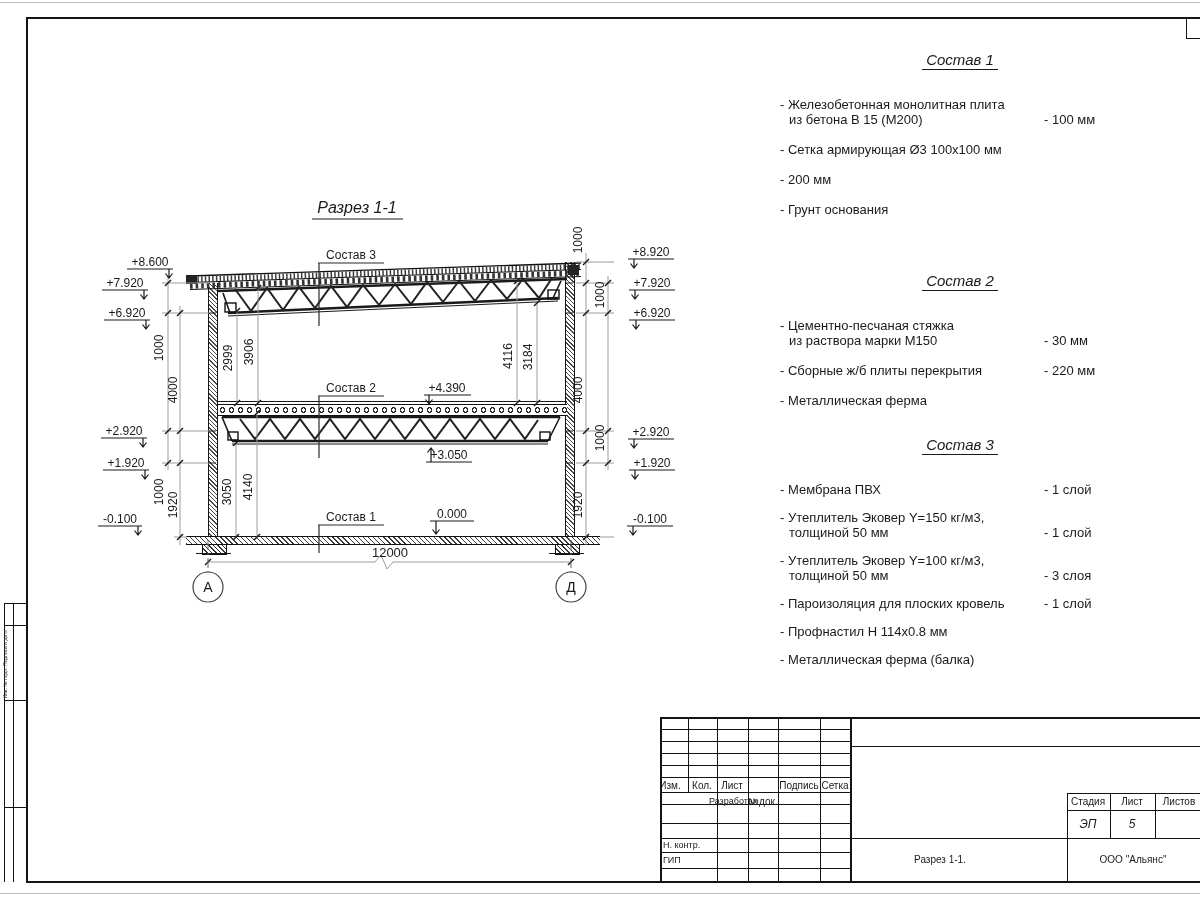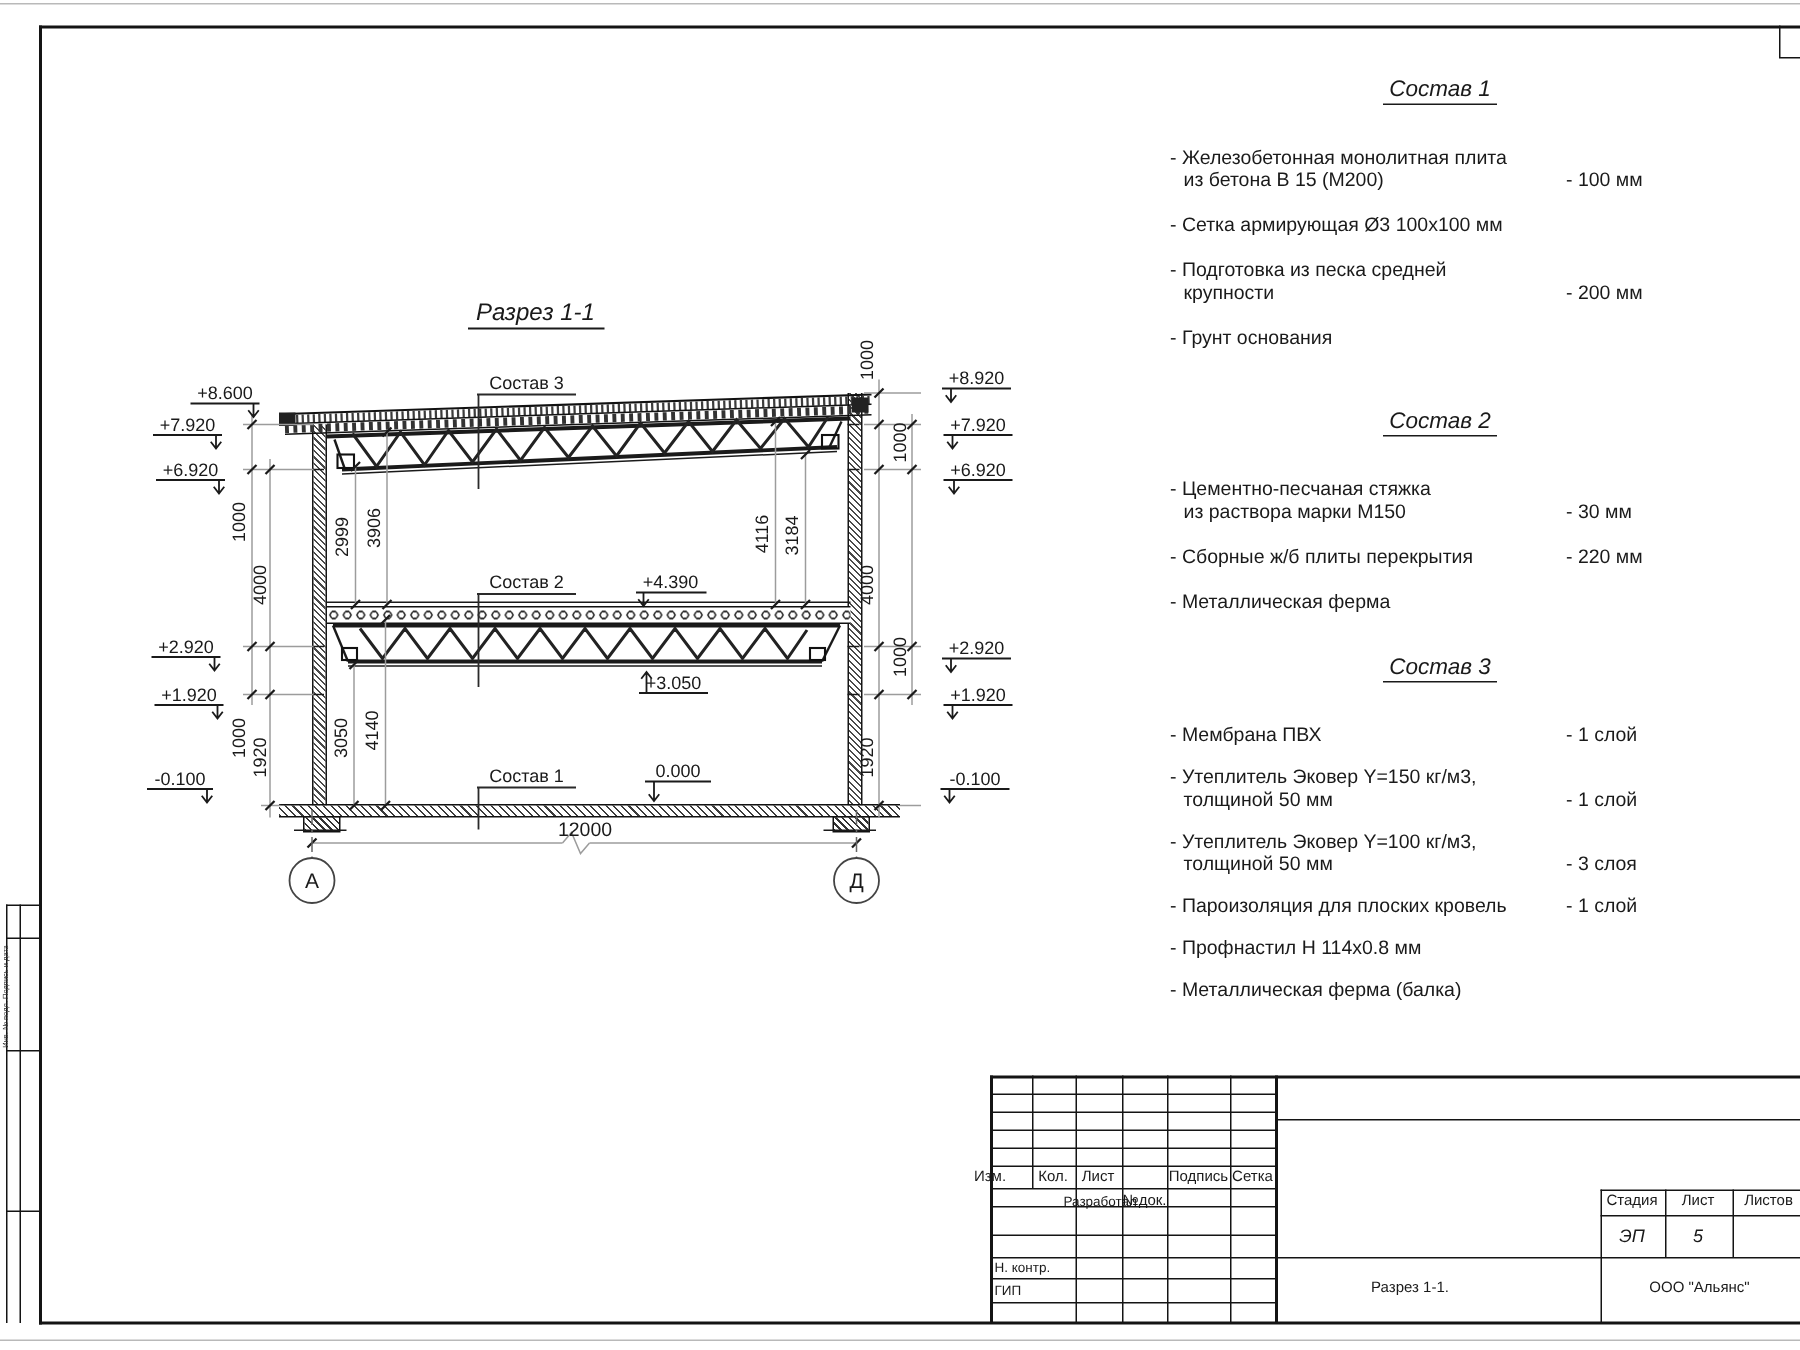--- a/index.html
+++ b/index.html
@@ -293,24 +293,20 @@
       </div>
       <div class="spec-val">- 100 мм</div>
     </div>
     <div class="spec-item">
       <div class="spec-text">
           <div>- Сетка армирующая Ø3 100х100 мм</div>
         </div>
       <div class="spec-val"></div>
     </div>
     <div class="spec-item">
-      <div class="spec-text">
-        <div>- Подготовка из песка средней</div>
-        <div class="cont">крупности</div>
-      </div>
       <div class="spec-val">- 200 мм</div>
     </div>
     <div class="spec-item">
       <div class="spec-text">
           <div>- Грунт основания</div>
         </div>
       <div class="spec-val"></div>
     </div>
   </div>
 
@@ -402,21 +398,21 @@
     <div class="vl" style="left:28px;top:0;height:75px;"></div>
     <div class="vl" style="left:57px;top:0;height:165px;"></div>
     <div class="vl" style="left:88px;top:0;height:165px;"></div>
     <div class="vl" style="left:118px;top:0;height:165px;"></div>
     <div class="vl" style="left:160px;top:0;height:165px;"></div>
     <div class="vl" style="left:190px;top:0;height:165px;width:1.6px;"></div>
     <div class="vl" style="left:407px;top:76px;height:89px;"></div>
     <div class="vl" style="left:450px;top:76px;height:45px;"></div>
     <div class="vl" style="left:495px;top:76px;height:45px;"></div>
 
-    <div class="cell-text" style="left:0;top:68px;">Изм.</div>
+    <div class="cell-text" style="left:10px;top:68px;">Изм.</div>
     <div class="cell-text" style="left:42px;top:68px;">Кол.</div>
     <div class="cell-text" style="left:72px;top:68px;">Лист</div>
     <div class="cell-text" style="left:103px;top:84px;">№док.</div>
     <div class="cell-text" style="left:139px;top:68px;">Подпись</div>
     <div class="cell-text" style="left:175px;top:68px;">Сетка</div>
     <div class="role" style="top:84px;padding-left:46px;">Разработал</div>
     <div class="role" style="top:128px;">Н. контр.</div>
     <div class="role" style="top:143px;">ГИП</div>
     <div class="cell-text" style="left:428px;top:84px;">Стадия</div>
     <div class="cell-text" style="left:472px;top:84px;">Лист</div>

